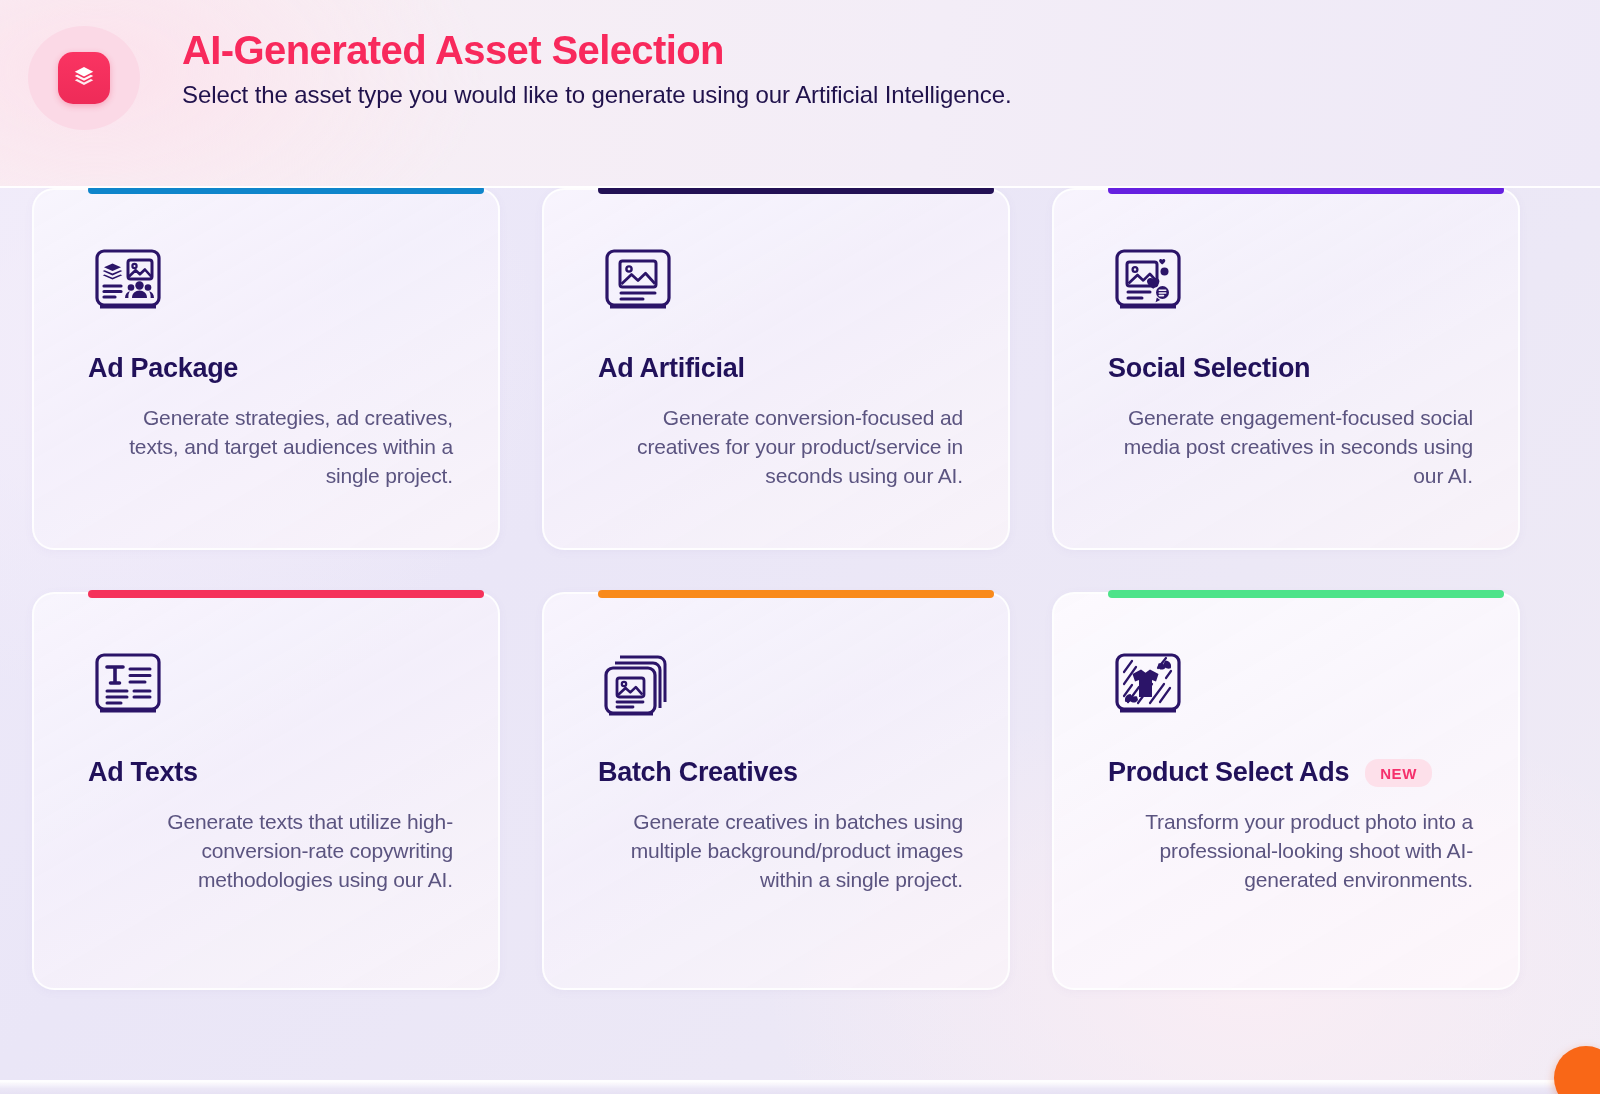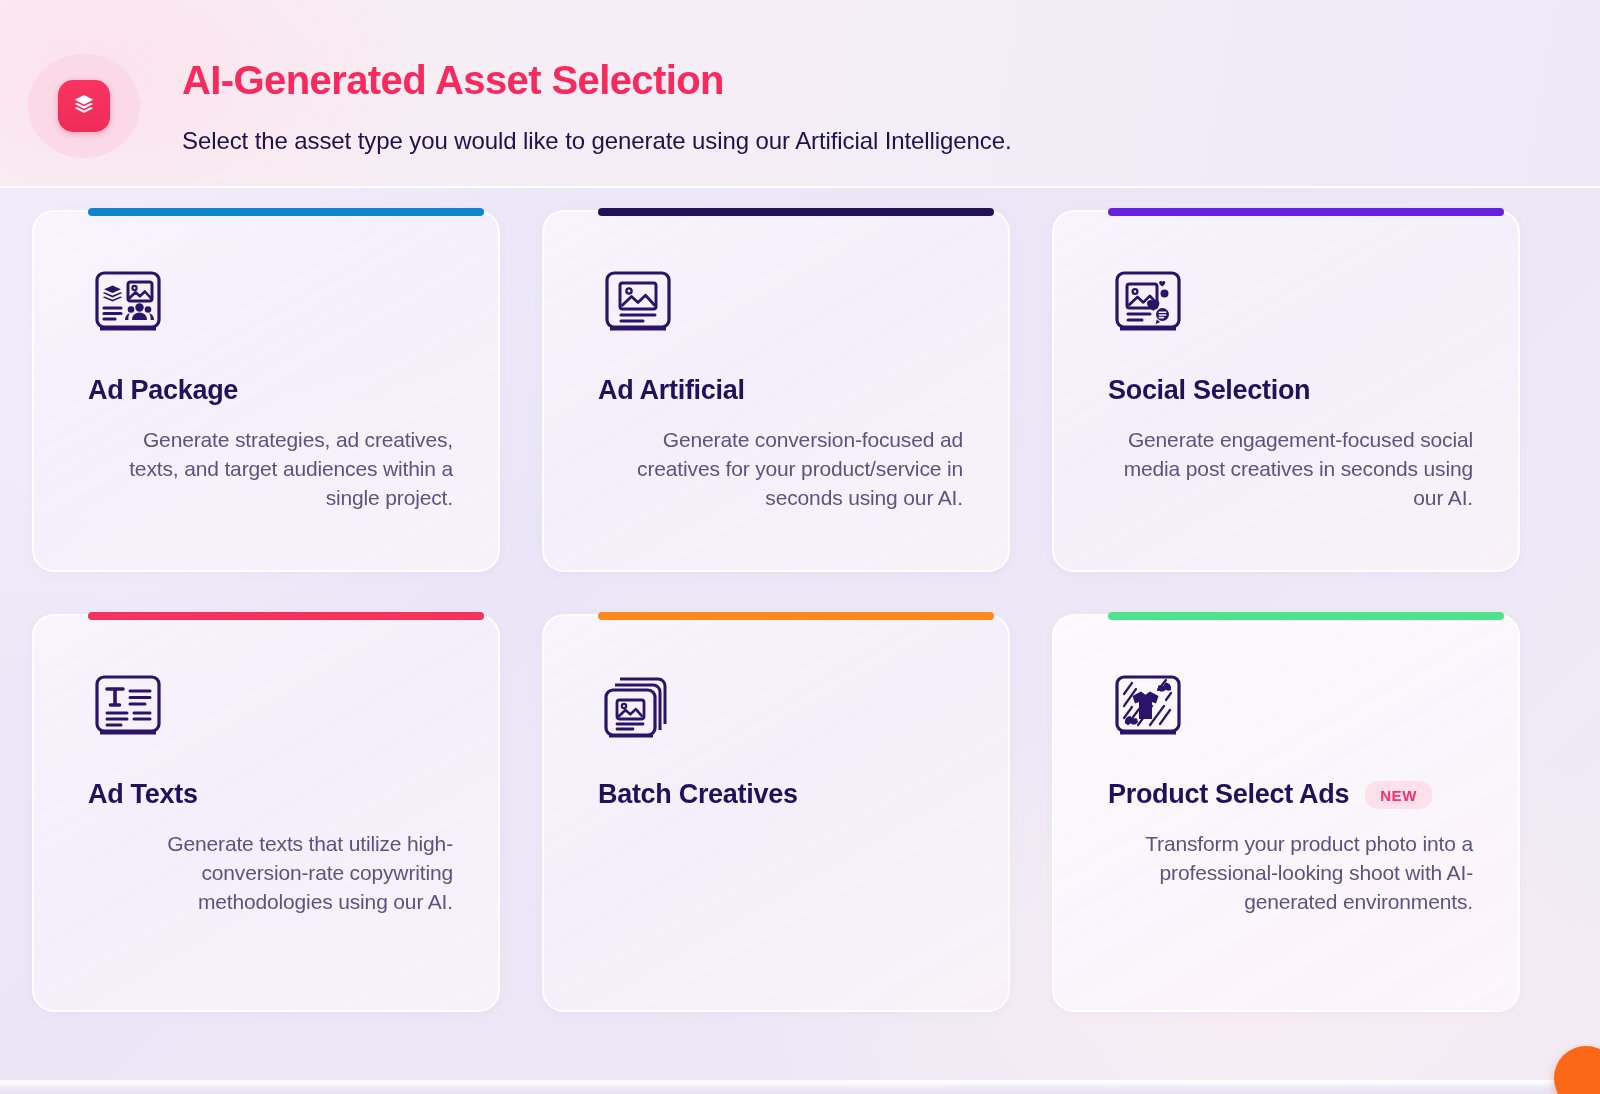--- a/index.html
+++ b/index.html
@@ -23,21 +23,21 @@
   
   .header {
     position: relative;
     height: 188px;
     width: 100%;
     background:
       radial-gradient(ellipse 520px 300px at 6% 38%, rgba(252,226,236,0.95) 0%, rgba(250,233,240,0.55) 45%, rgba(246,240,248,0) 75%),
       linear-gradient(100deg, #f9eef4 0%, #f6eef5 28%, #f3edf7 58%, #eee9f7 100%);
     border-bottom: 2px solid rgba(255,255,255,0.95);
     display: flex;
-    align-items: center;
+    align-items: flex-start;
     padding: 22px 0 0 0;
   }
 
   .header-icon-wrap {
     width: 112px;
     min-width: 112px;
     margin-left: 28px;
     margin-top: 4px;
     height: 104px;
     border-radius: 50%;
@@ -63,21 +63,21 @@
     padding-top: 6px;
   }
   .page-title {
     font-size: 40px;
     font-weight: 700;
     letter-spacing: -0.6px;
     color: #f8295c;
     line-height: 1.12;
   }
   .page-subtitle {
-    margin-top: 24px;
+    margin-top: 7px;
     font-size: 24px;
     font-weight: 400;
     color: #20124c;
     letter-spacing: -0.1px;
     line-height: 1.25;
   }
 
   
   .content {
     position: relative;
@@ -89,21 +89,20 @@
       linear-gradient(135deg, #eeeafa 0%, #eae6f7 35%, #ece8f6 65%, #f0ebf5 100%);
     padding: 0 32px;
     overflow: hidden;
   }
 
   .grid {
     display: grid;
     grid-template-columns: repeat(3, 468px);
     column-gap: 42px;
     row-gap: 42px;
-    padding-top: 22px;
   }
 
   .card {
     position: relative;
     background: linear-gradient(150deg, rgba(248,245,253,0.92) 0%, rgba(244,240,251,0.88) 45%, rgba(249,243,249,0.9) 100%);
     border-radius: 22px;
     border: 2px solid rgba(255,255,255,0.85);
     box-shadow: 0 2px 10px rgba(120,100,170,0.05);
     height: 362px;
     padding: 52px 40px 28px 54px;
@@ -307,20 +306,21 @@
             <path d="M11 66h44v3.4H11z" fill="#2b1468"></path>
             <rect x="19" y="32" width="27" height="19" rx="2.4" stroke="#2b1468" stroke-width="2.8"></rect>
             <circle cx="26" cy="38" r="2.2" stroke="#2b1468" stroke-width="2.2"></circle>
             <path d="M20 49l7.5-7 4.8 4.4 5.5-5.3 6.6 7.6" stroke="#2b1468" stroke-width="2.6" stroke-linejoin="round"></path>
             <path d="M19 56h26M19 61h16" stroke="#2b1468" stroke-width="2.8" stroke-linecap="round"></path>
           </svg>
         </div>
         <div class="card-title-row">
           <div class="card-title">Batch Creatives</div>
         </div>
+        <div class="card-desc">Generate creatives in batches using multiple background/product images within a single project.</div>
       </div>
 
       <div class="card tall light">
         <div class="accent-bar" style="background:#4ee38a"></div>
         <div class="card-icon">
           <svg viewBox="0 0 80 80" fill="none">
             <path d="M9 16a7 7 0 0 1 7-7h48a7 7 0 0 1 7 7v40a7 7 0 0 1-7 7H16a7 7 0 0 1-7-7V16z" stroke="#2b1468" stroke-width="3.2"></path>
             <path d="M12 63h56v3.6H12z" fill="#2b1468"></path>
             <g stroke="#2b1468" stroke-width="2.2" stroke-linecap="round">
               <path d="M16 26 L24 15"></path>

